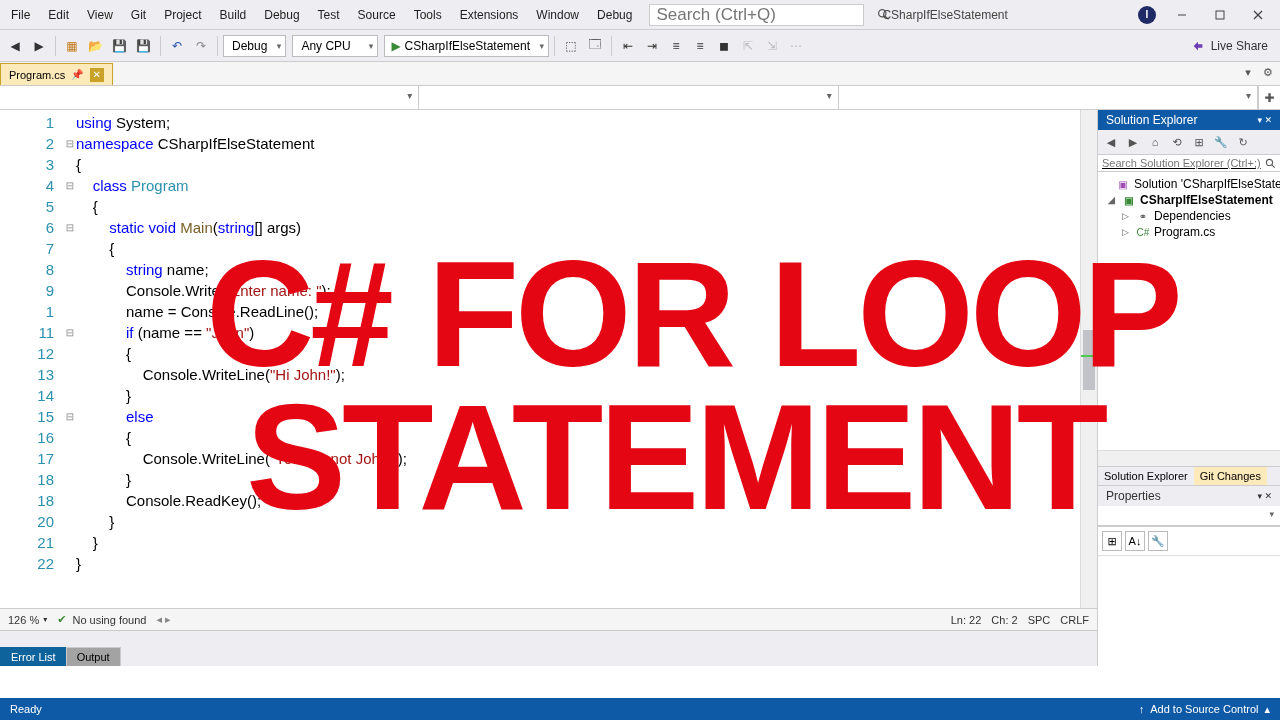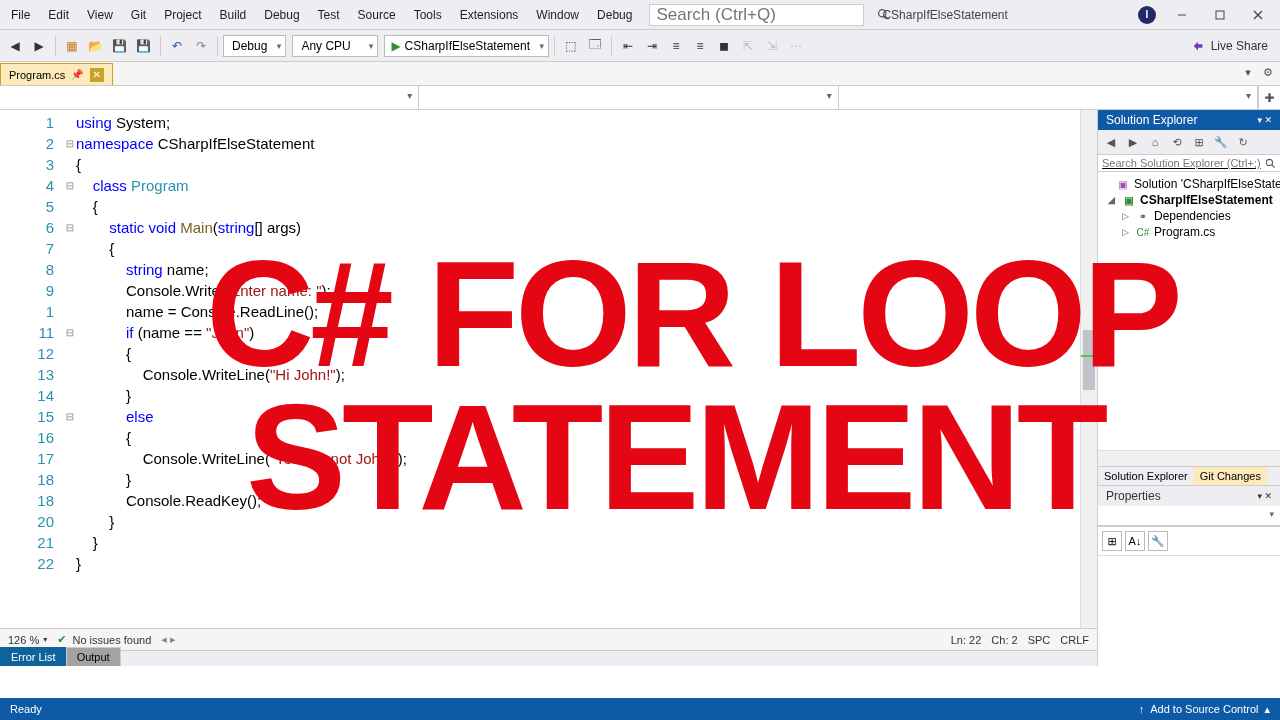--- a/index.html
+++ b/index.html
@@ -61,21 +61,21 @@
 .scrolly .mark { position: absolute; left: 0; right: 0; height: 2px; background: #4ec94e; top: 245px; }
 
 
 .editor-footer { height: 22px; background: #f5f5f5; border-top: 1px solid #ccc; display: flex; align-items: center; padding: 0 8px; gap: 10px; font-size: 11px; color: #333; }
 .zoom-combo { display: flex; align-items: center; gap: 4px; }
 .issue { display: flex; align-items: center; gap: 6px; }
 .issue .check { color: #388a34; }
 .ef-spacer { flex: 1; }
 
 
-.bottom-tabs { height: 16px; display: flex; align-items: flex-end; border-top: 1px solid #ccc; background: #eeeef2; }
+.bottom-tabs { height: 36px; display: flex; align-items: flex-end; border-top: 1px solid #ccc; background: #eeeef2; }
 .bt { padding: 3px 10px; font-size: 11px; background: #a3a3a3; border: 1px solid #ccc; border-bottom: none; margin-right: -1px; }
 .bt.active { background: #0e639c; color: #fff; border-color: #0e639c; }
 
 
 .right-panel { width: 182px; display: flex; flex-direction: column; background: #f5f5f5; }
 .panel-title { background: #0e5aa7; color: #fff; padding: 3px 8px; font-size: 12px; display: flex; align-items: center; }
 .panel-title .caps { width: 10px; height: 10px; margin-left: auto; }
 .panel-tb { display: flex; align-items: center; gap: 4px; padding: 3px 4px; background: #eeeef2; border-bottom: 1px solid #ccc; }
 .panel-tb span { width: 18px; height: 18px; display: flex; align-items: center; justify-content: center; color: #555; font-size: 11px; }
 .panel-search { display: flex; align-items: center; padding: 2px 4px; border-bottom: 1px solid #ccc; background: #fff; }
@@ -281,21 +281,21 @@
         <div class="mark"></div>
       </div>
     </div>
     <div class="editor-footer">
       <div class="zoom-combo">
           <span>126 %</span>
           <span style="font-size:8px">▾</span>
         </div>
       <div class="issue">
         <span class="check">✔</span>
-        <span>No issues found</span>
+        <span>No using found</span>
       </div>
       <span style="color:#888">◂ ▸</span>
       <span class="ef-spacer"></span>
       <span>Ln: 22</span>
       <span>Ch: 2</span>
       <span>SPC</span>
       <span>CRLF</span>
     </div>
     <div class="bottom-tabs">
       <div class="bt active">Error List</div>

